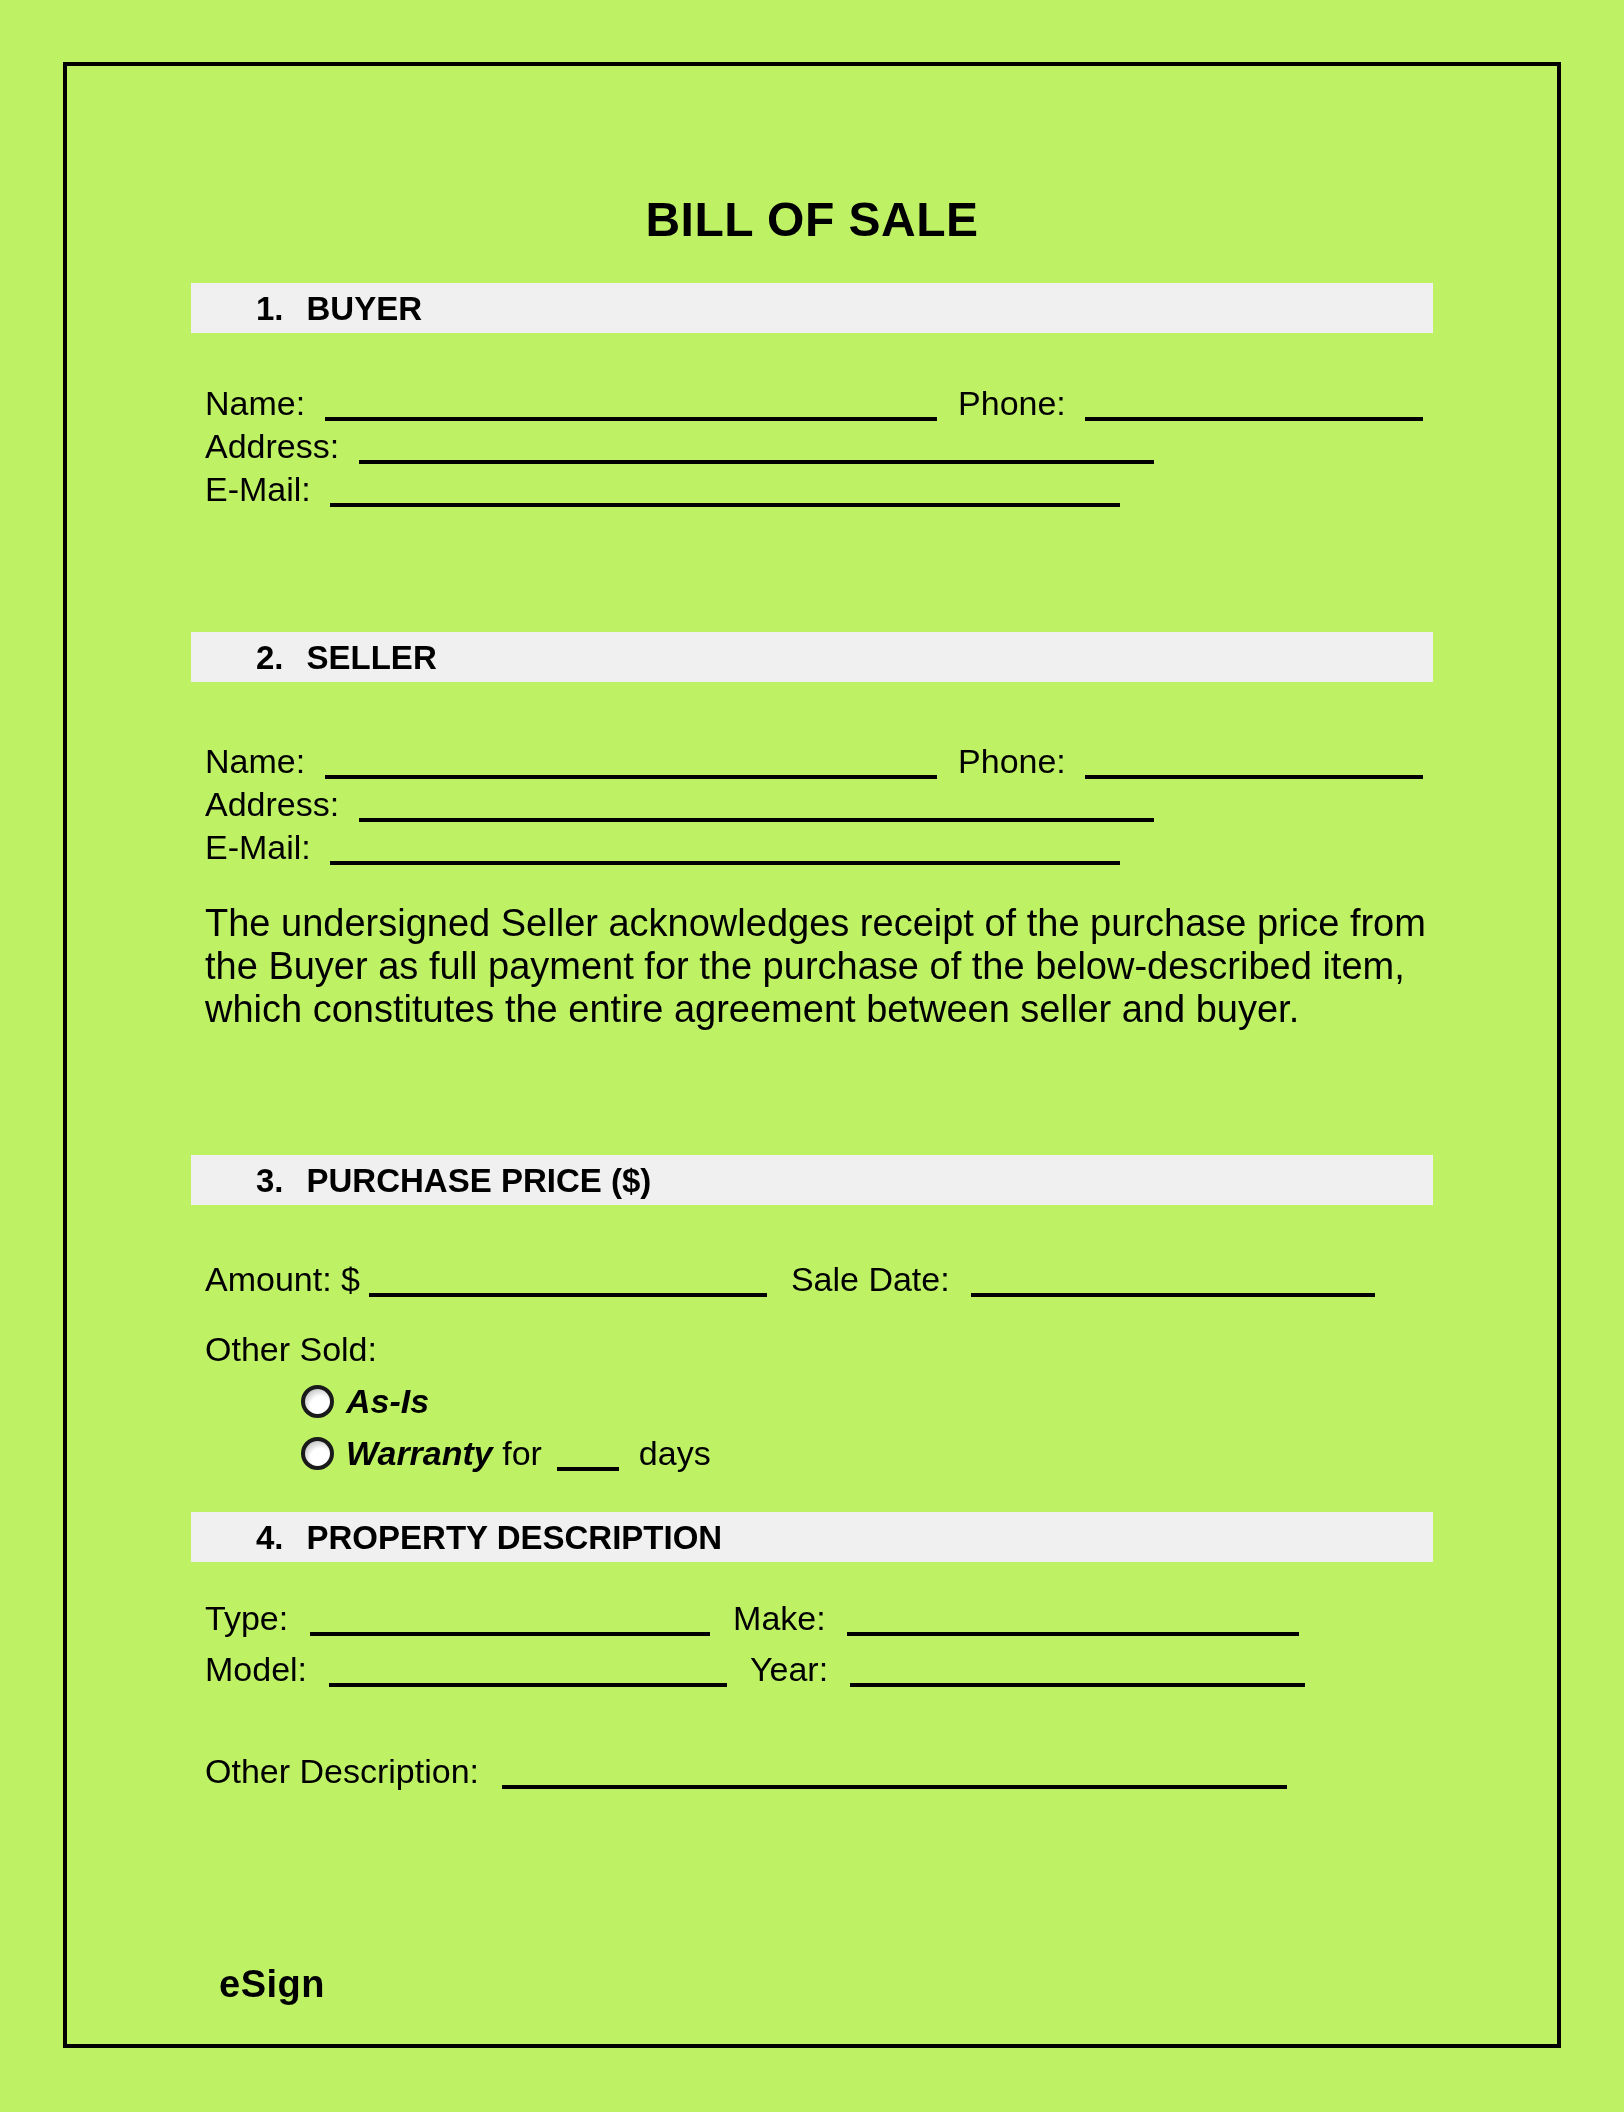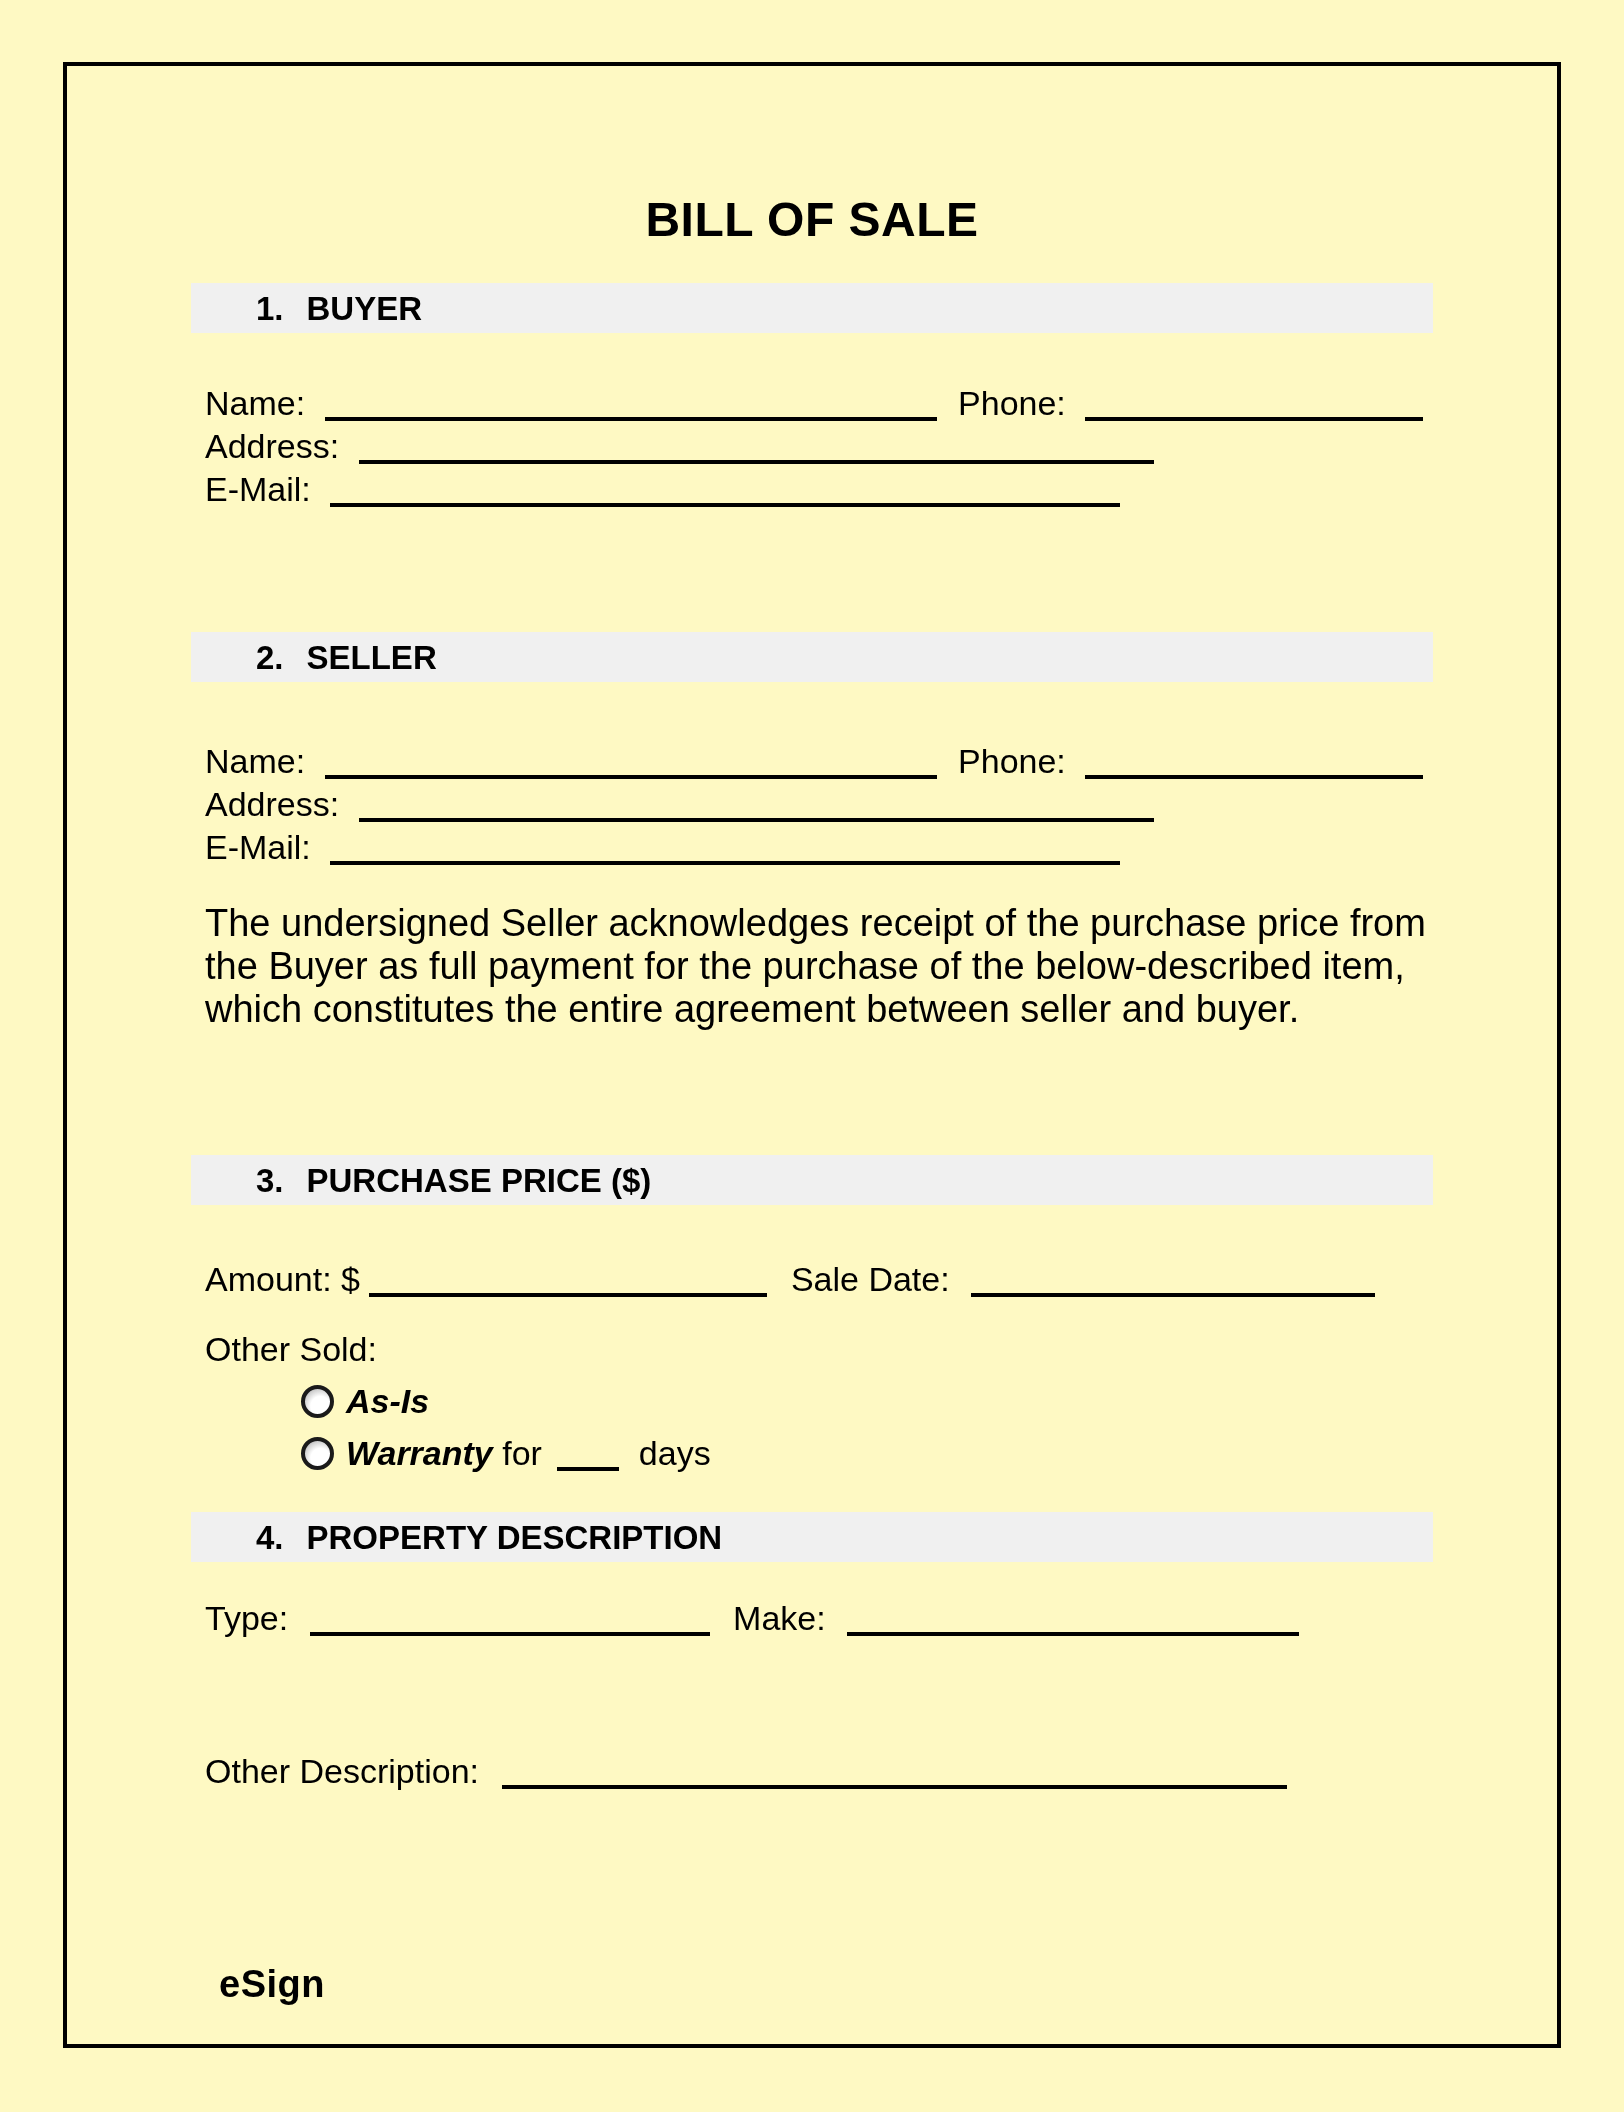--- a/index.html
+++ b/index.html
@@ -1,17 +1,17 @@
 <!DOCTYPE html>
 <html><head>
 <meta charset="utf-8">
 <style>
   html,body { margin:0; padding:0; background:#ffffff; }
   .page {
-    position:relative; width:1624px; height:2112px; background:#fef9c3;
+    position:relative; width:1624px; height:2112px; background:#bef264;
     font-family:"Liberation Sans", sans-serif; color:#000; overflow:hidden;
   }
   .border-box {
     position:absolute; left:63px; top:62px; width:1498px; height:1986px;
     border:4px solid #000; box-sizing:border-box;
   }
   .doc-title {
     position:absolute; left:63px; top:196px; width:1498px;
     text-align:center; font-size:48px; font-weight:bold; line-height:1;
     letter-spacing:0.5px;
@@ -130,19 +130,25 @@
     <span class="num">4.</span>
     <span class="label">PROPERTY DESCRIPTION</span>
   </div>
 
   <div class="row" style="top:1601px;">
     <span>Type:</span>
     <span class="fl" style="width:400px; margin-left:12px;"></span>
     <span style="margin-left:14px;">Make:</span>
     <span class="fl" style="width:452px; margin-left:12px;"></span>
   </div>
+  <div class="row" style="top:1652px;">
+    <span>Model:</span>
+    <span class="fl" style="width:398px; margin-left:12px;"></span>
+    <span style="margin-left:14px;">Year:</span>
+    <span class="fl" style="width:455px; margin-left:12px;"></span>
+  </div>
   <div class="row" style="top:1754px;">
     <span>Other Description:</span>
     <span class="fl" style="width:785px; margin-left:14px;"></span>
   </div>
 
   <div class="brand">eSign</div>
 </div>
 
 </body></html>

